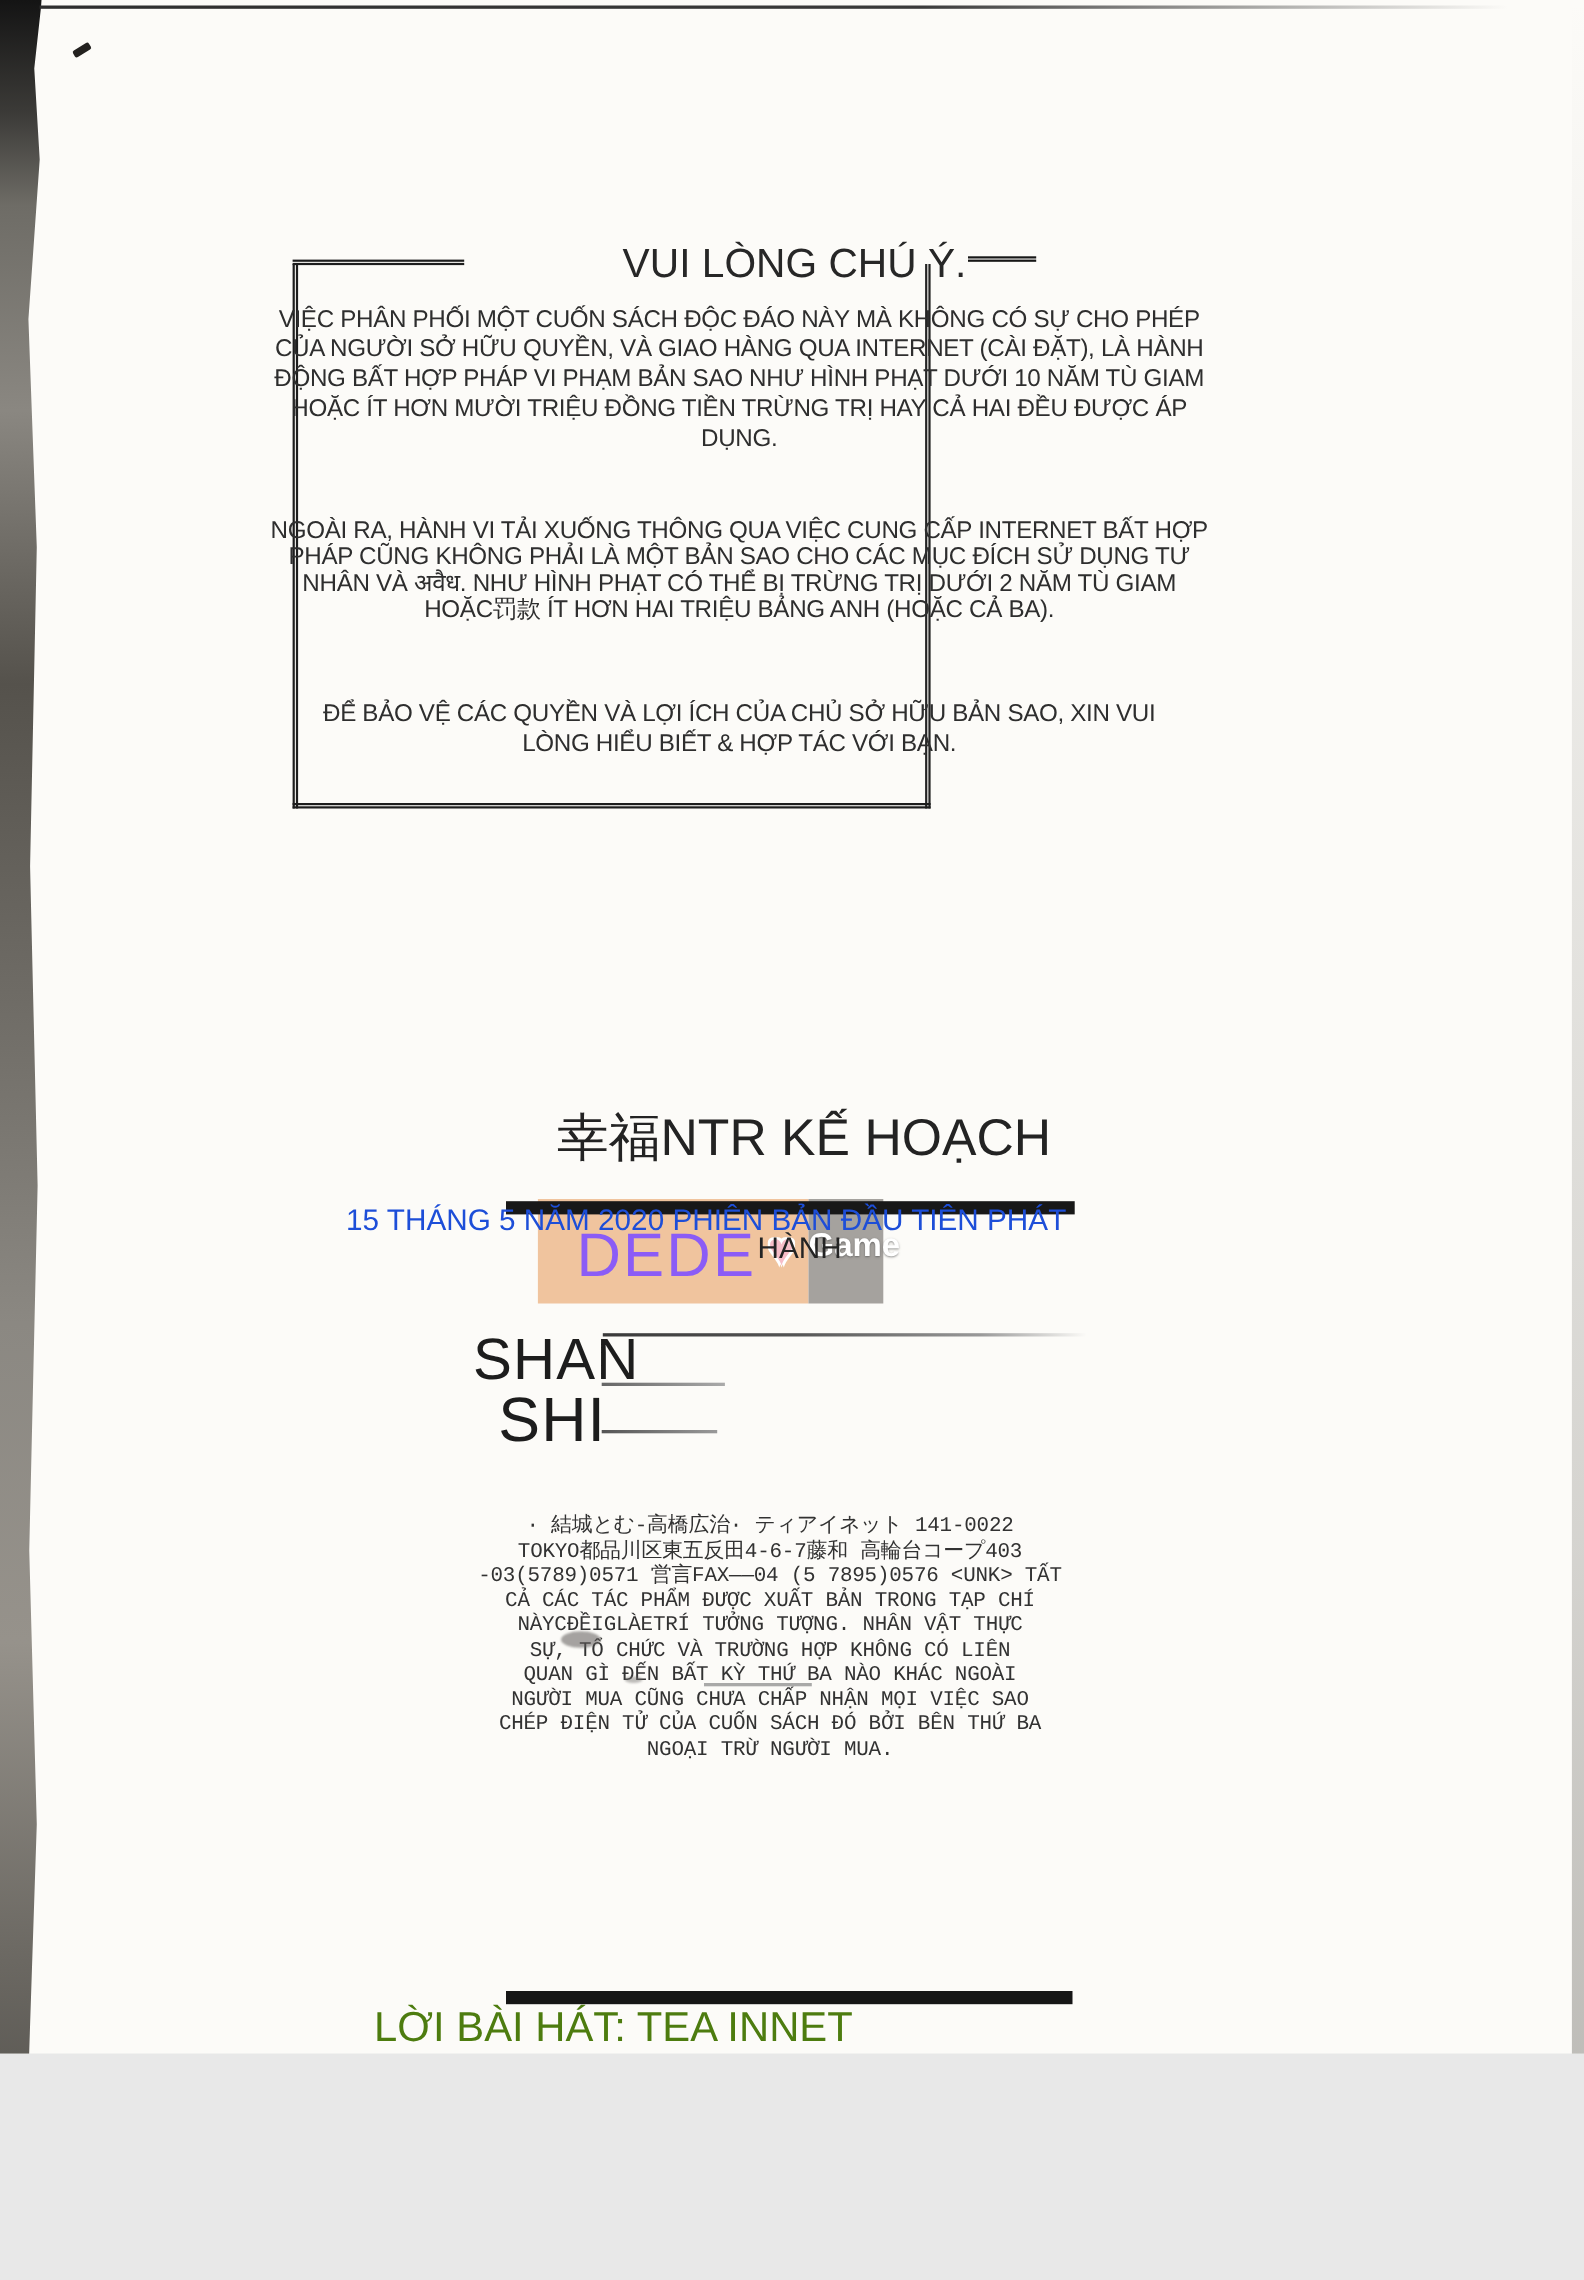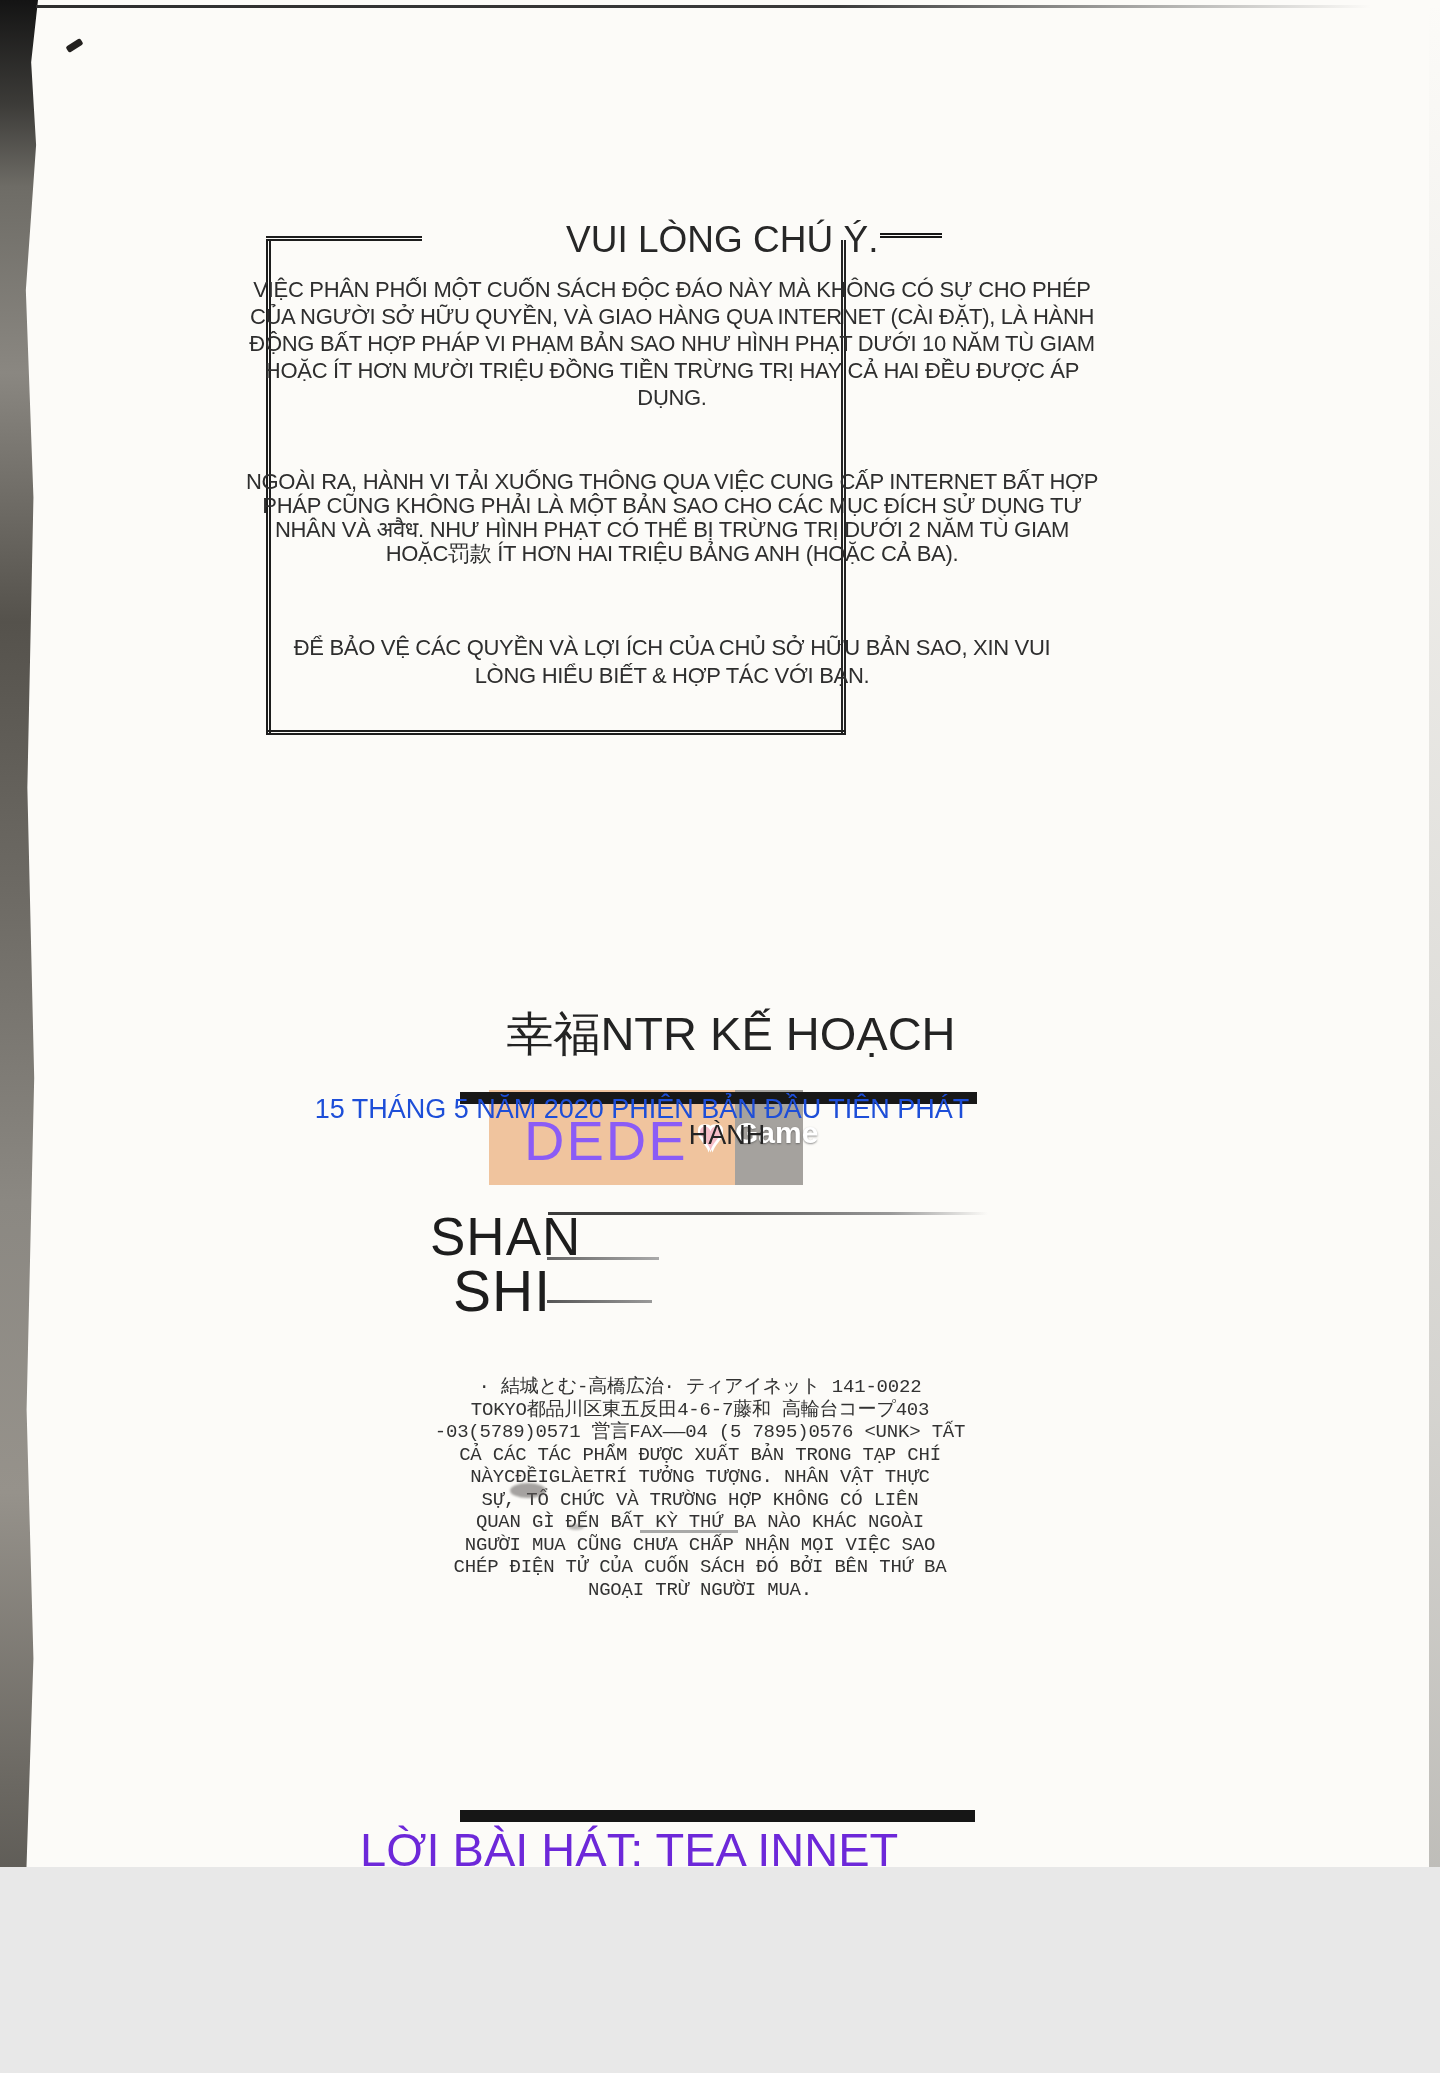--- a/index.html
+++ b/index.html
@@ -50,21 +50,21 @@
   .author-2{left:453px;top:1258px;font-size:57px;letter-spacing:1px;color:#1d1d1d;}
   .nline1{left:548px;top:1212px;width:440px;height:3px;background:linear-gradient(90deg,#3a3a3a 0%,#555 40%,#999 78%,rgba(150,150,150,0) 100%);}
   .nline2{left:547px;top:1257px;width:112px;height:3px;background:linear-gradient(90deg,#666,#aaa);}
   .nline3{left:547px;top:1300px;width:105px;height:3px;background:linear-gradient(90deg,#555,#999);}
   .pub{left:200px;top:1376px;width:1000px;text-align:center;font-size:19px;line-height:22.5px;color:#323232;letter-spacing:-0.2px;}
   .pub div{white-space:nowrap;font-family:Liberation Mono, monospace;}
   .strike7{left:640px;top:1530px;width:98px;height:3px;background:#9a9a9a;opacity:.85;}
   .smudge-a{left:510px;top:1483px;width:36px;height:15px;background:rgba(92,90,88,.55);}
   .smudge-b{left:568px;top:1524px;width:16px;height:6px;background:rgba(110,108,106,.45);}
   .bottom-bar{left:460px;top:1810px;width:515px;height:12px;background:#161616;}
-  .lyrics{left:340px;top:1822px;width:520px;font-size:47px;white-space:nowrap;color:#6d28d9;margin-left:20px;}
+  .lyrics{left:340px;top:1822px;width:520px;font-size:38px;white-space:nowrap;color:#4d7c0f;}
   .isbn{left:480px;top:1864px;width:480px;text-align:center;font-size:28px;letter-spacing:.5px;white-space:nowrap;color:#2a2a2a;margin-top:43px;}
   .dot-bottom{left:838px;top:2006px;width:9px;height:4px;background:rgba(90,90,90,.5);border-radius:50%;}
 </style>
 </head>
 <body>
 
 <div class="page">
 
   <div class="abs scan-left"></div>
   <div class="abs scan-top"></div>

